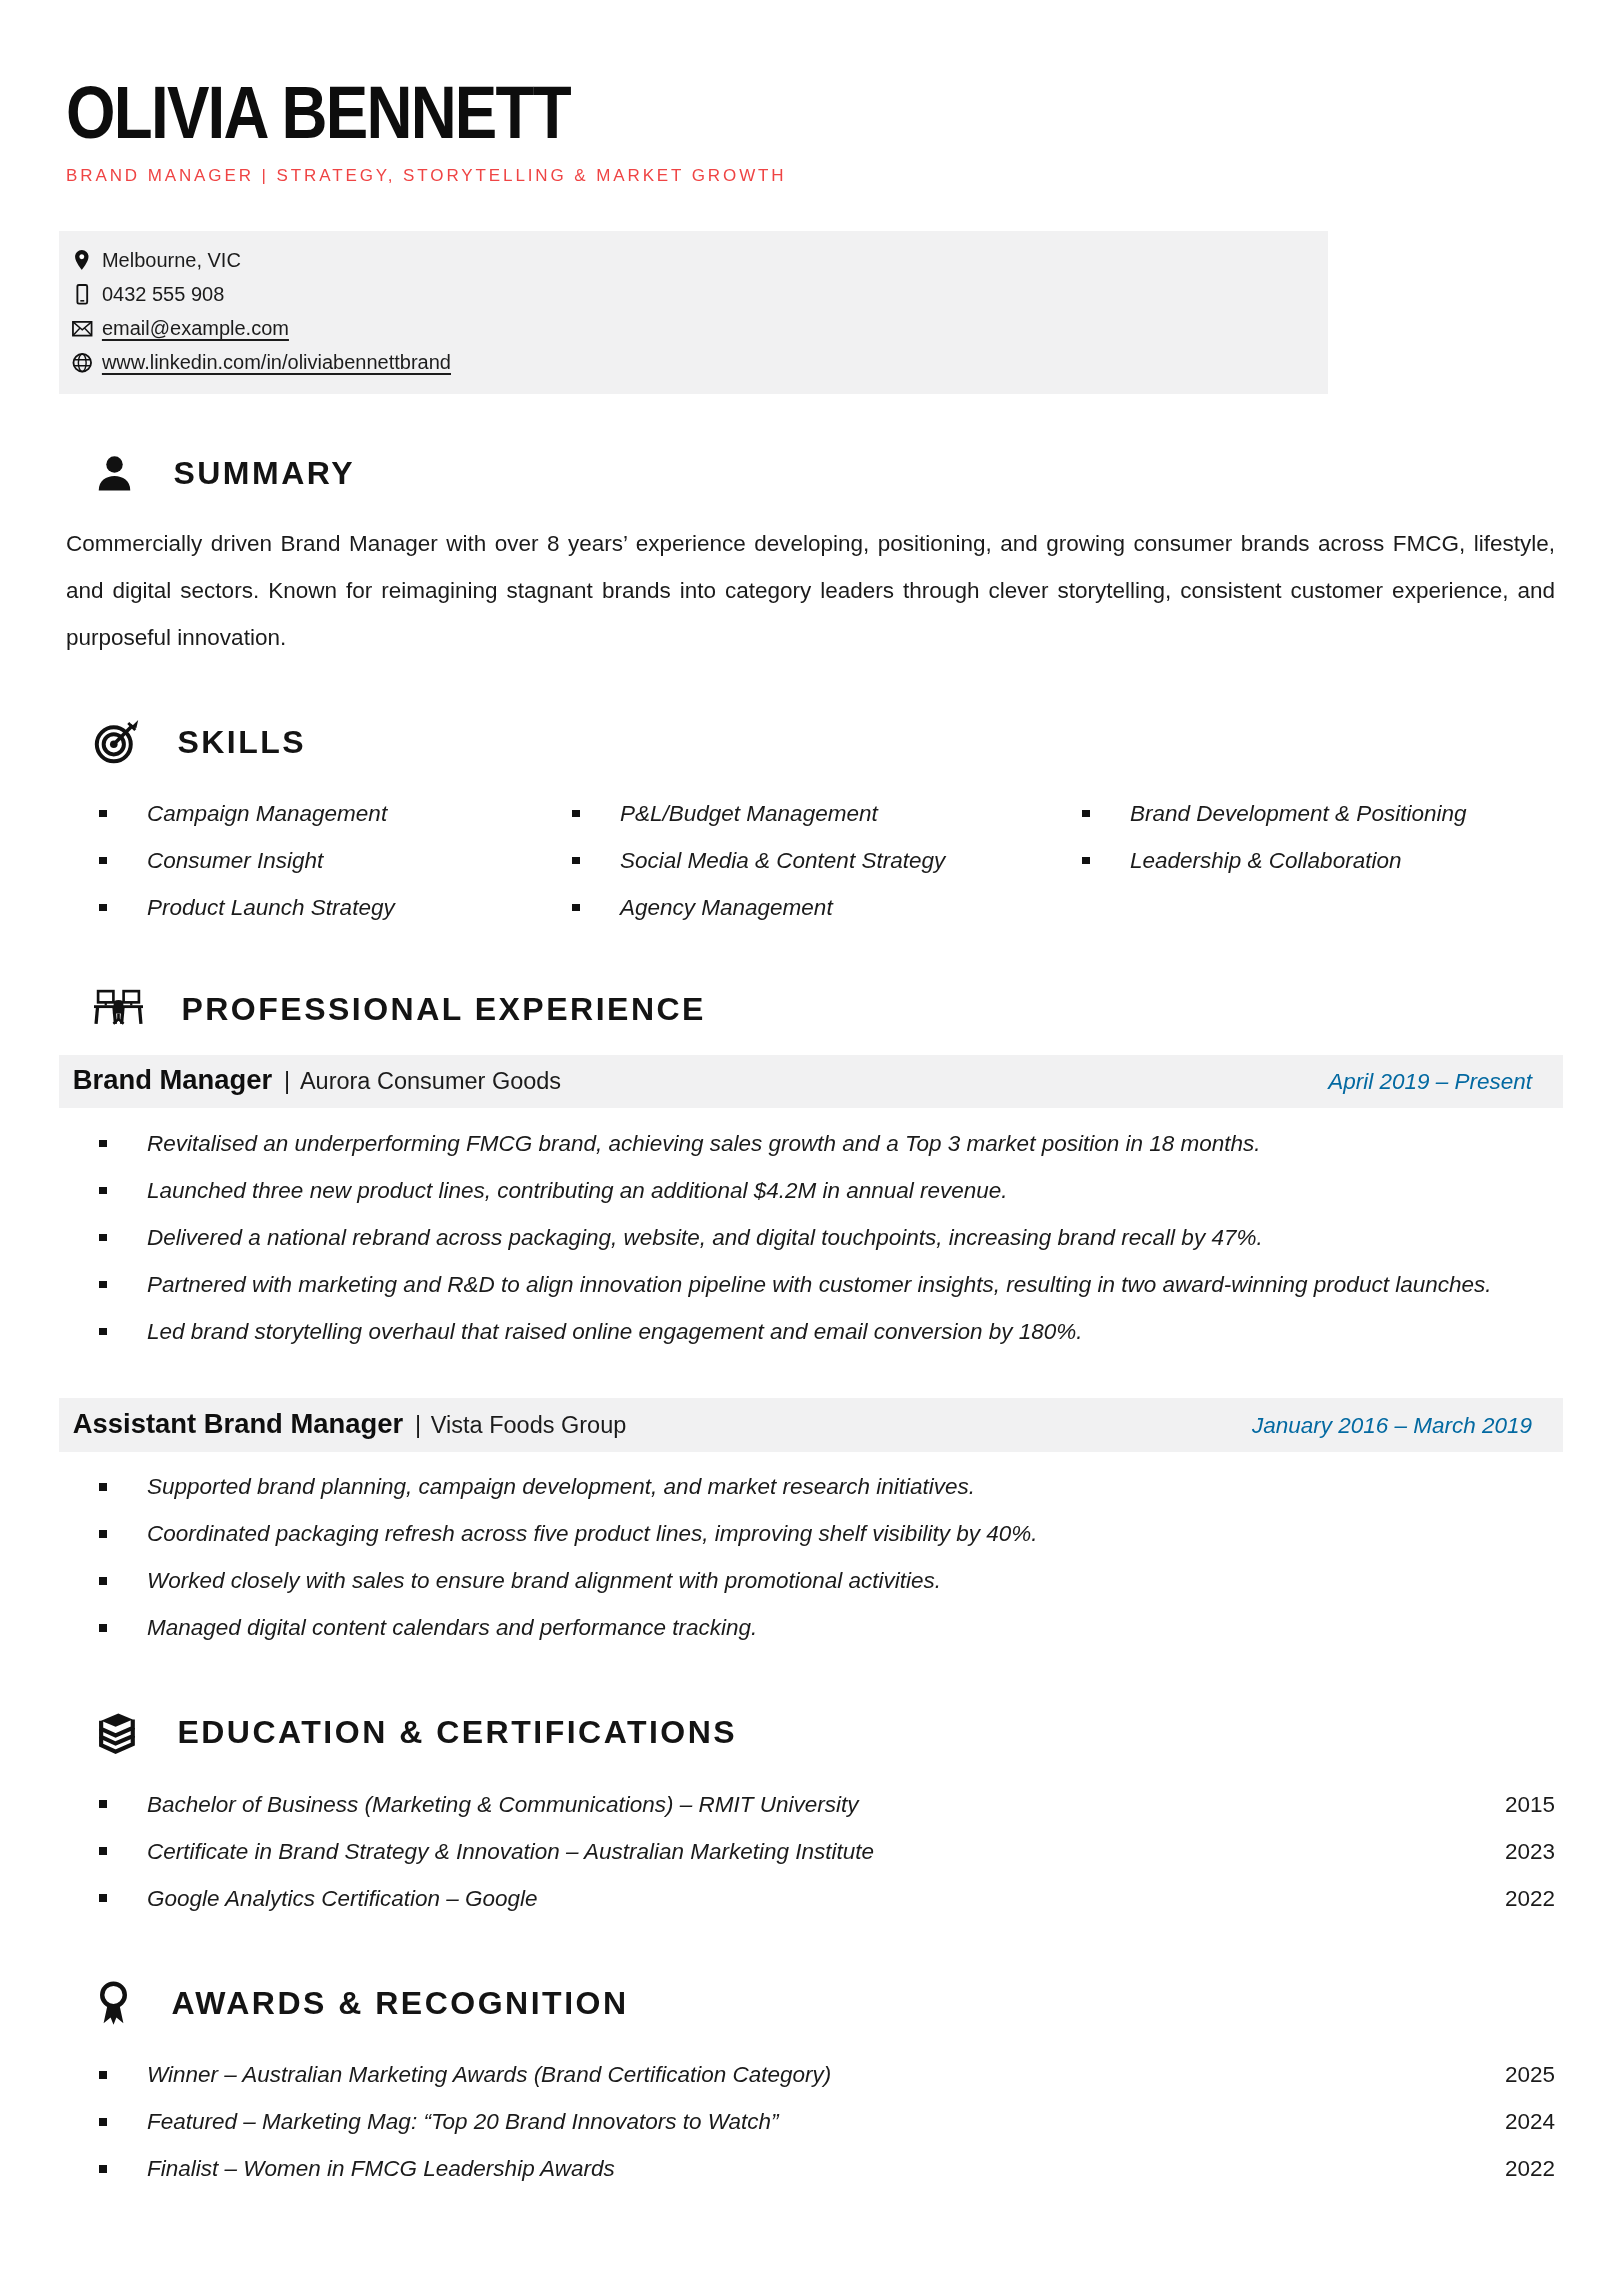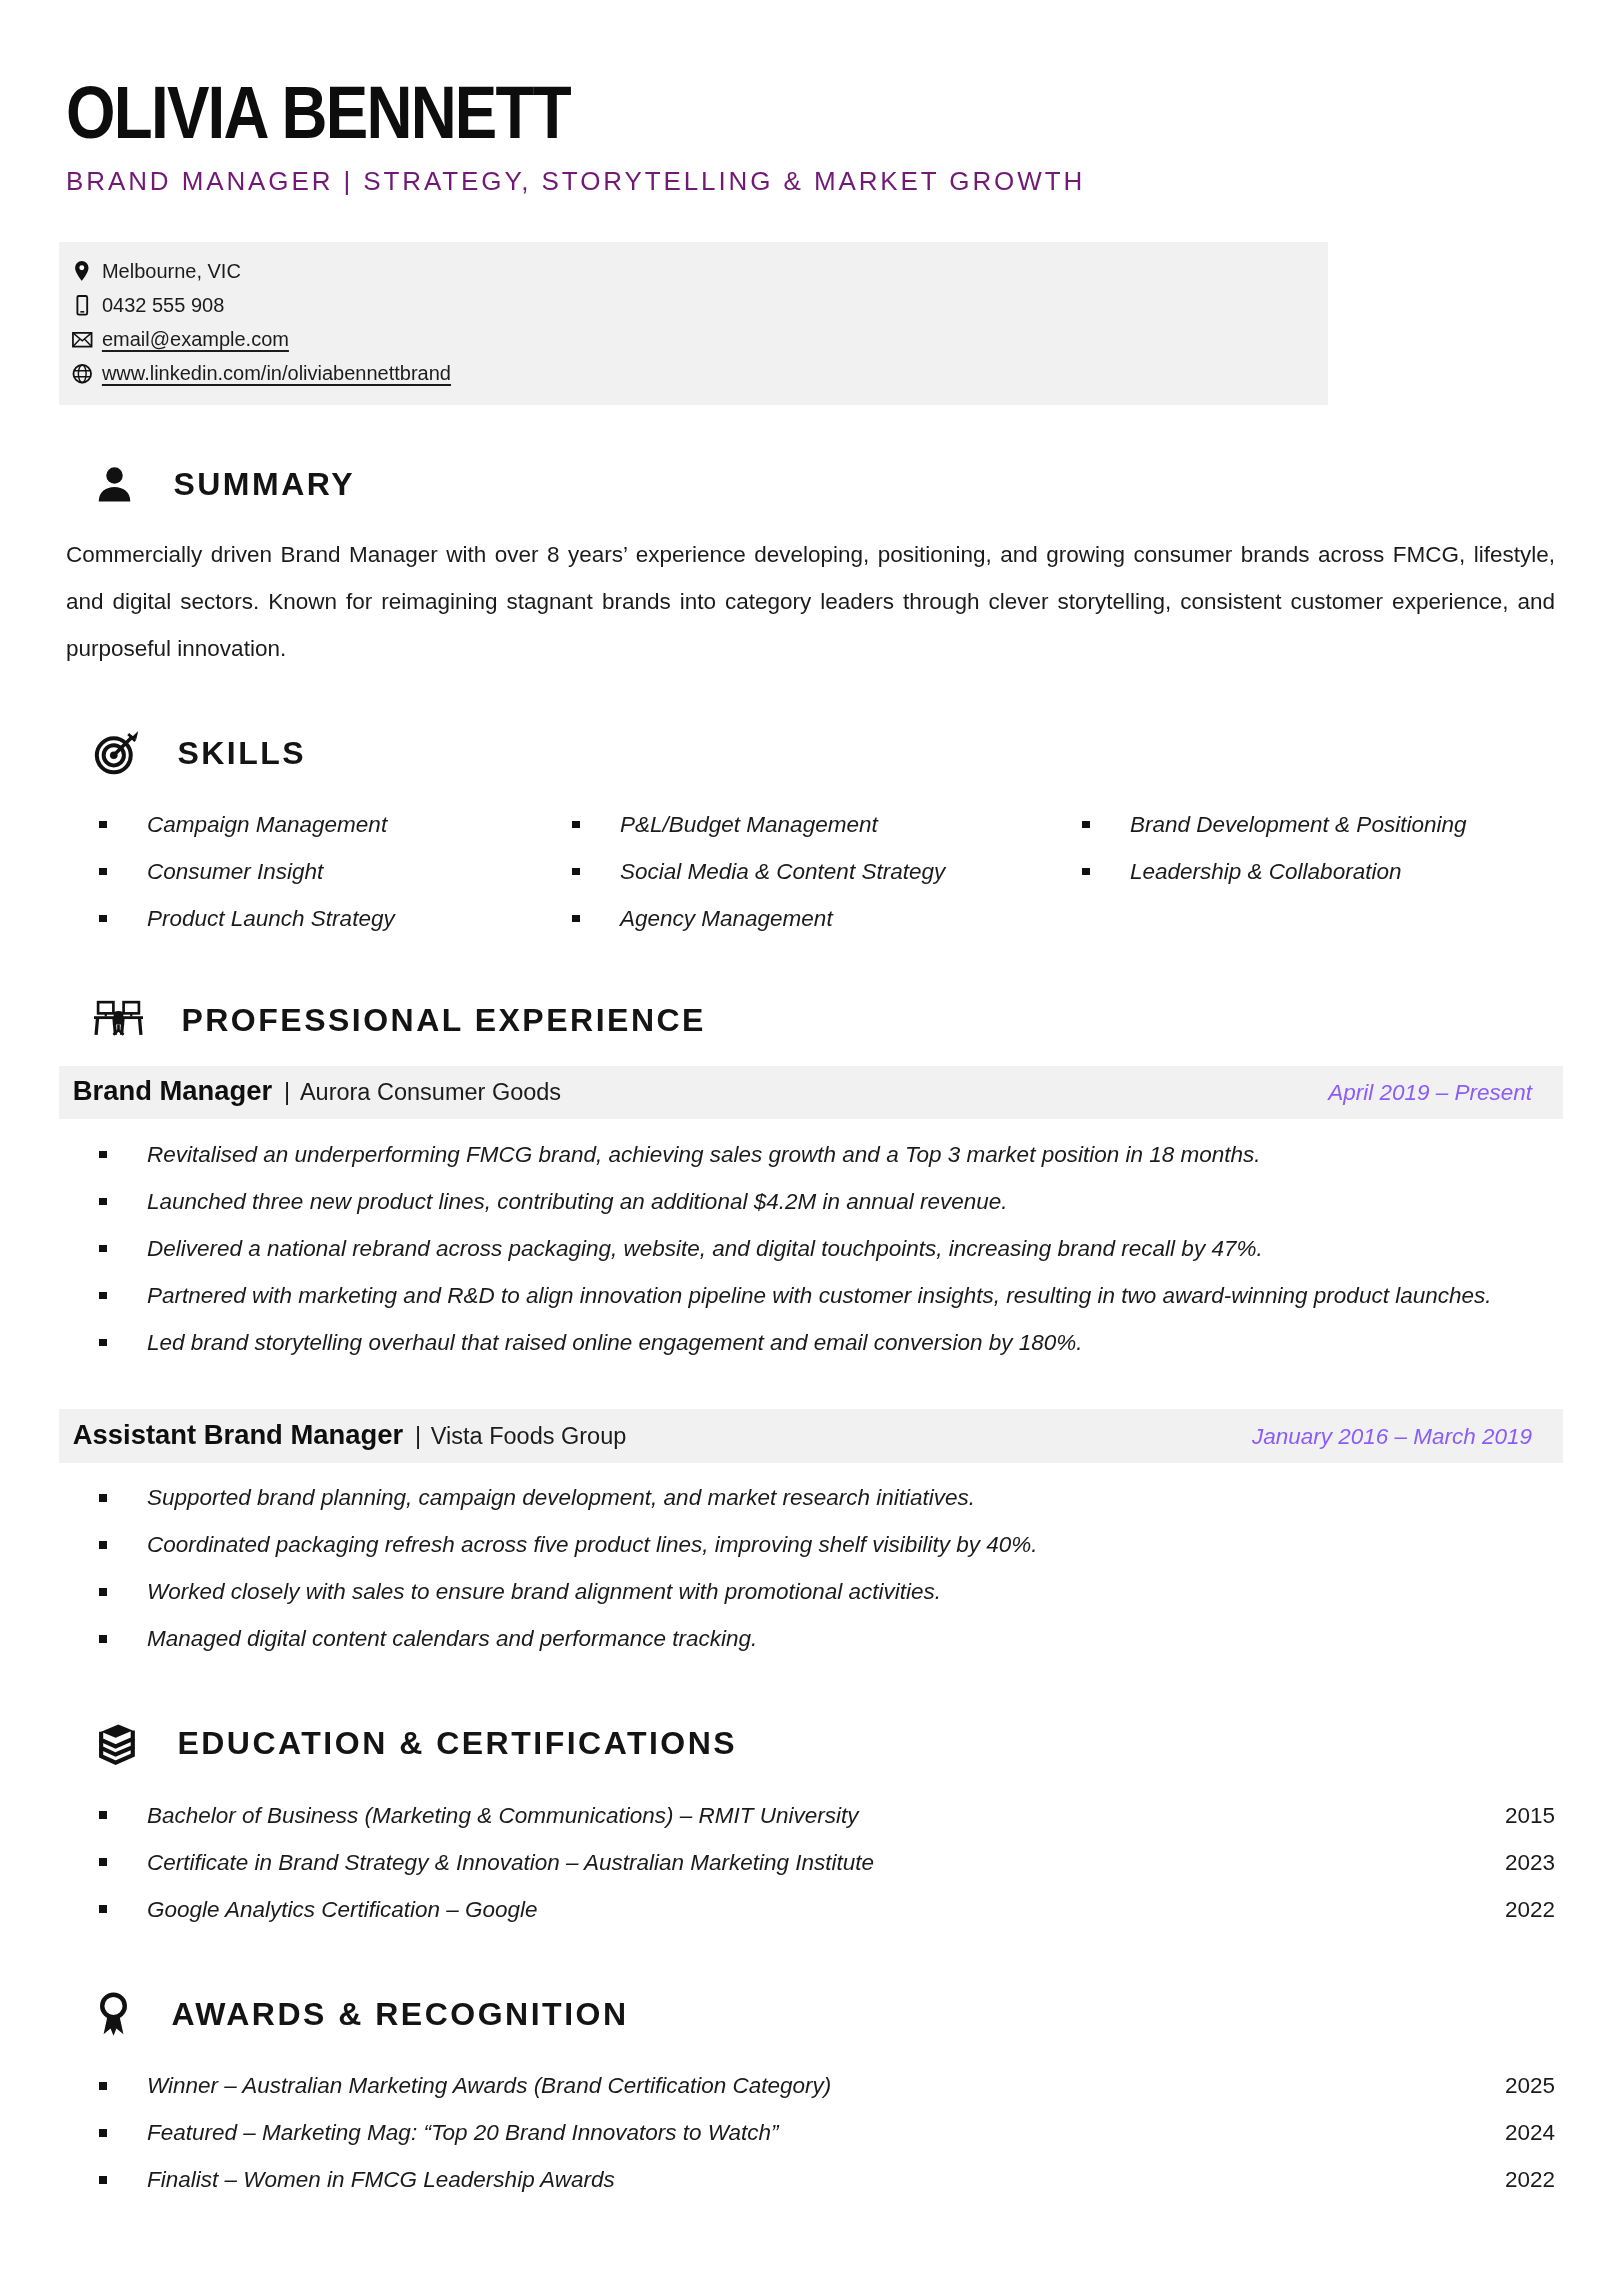--- a/index.html
+++ b/index.html
@@ -7,21 +7,21 @@
     width:1621px;height:2293px;margin:0 auto;background:#ffffff;
     box-sizing:border-box;padding:76px 66px 39px 66px;
     font-family:"Liberation Sans",sans-serif;color:#191919;position:relative;overflow:hidden;
   }
   
   .name{
     margin:0;font-size:74px;font-weight:700;letter-spacing:-2px;color:#0d0d0d;
     transform:scaleX(.86);transform-origin:left center;white-space:nowrap;line-height:1.0;
   }
   .tagline{
-    margin-top:15.7px;font-size:26px;letter-spacing:2.9px;color:#701a75;font-weight:400;
+    margin-top:15.7px;font-size:17px;letter-spacing:2.9px;color:#ef4444;font-weight:400;
   }
   
   .contact-card{
     margin:45px 0 0 -6.9px;width:1269px;background:#f1f1f2;box-sizing:border-box;
     padding:12.7px 15.7px 14.7px 11.8px;
   }
   .contact-row{display:flex;align-items:center;font-size:20px;line-height:34px;color:#1c1c1c;}
   .contact-row .cicon{flex:0 0 31px;display:flex;align-items:center;}
   .contact-link{color:#1c1c1c;text-decoration:underline;text-underline-offset:3.9px;cursor:pointer;}
   
@@ -42,21 +42,21 @@
   
   .job{margin-top:0;}
   .job + .job{margin-top:43px;}
   .job-bar{
     background:#f1f1f2;margin:0 0 11.8px -6.9px;width:1504px;box-sizing:border-box;
     display:flex;align-items:baseline;padding:9.8px 31px 11.8px 13.7px;
   }
   .job-title{font-size:27.4px;font-weight:700;color:#0f0f0f;white-space:nowrap;}
   .job-sep{font-size:23.5px;margin:0 9.8px 0 11.8px;color:#1b1b1b;}
   .job-company{font-size:23.5px;color:#1b1b1b;white-space:nowrap;}
-  .job-dates{margin-left:auto;font-style:italic;font-size:22.5px;color:#8b5cf6;white-space:nowrap;}
+  .job-dates{margin-left:auto;font-style:italic;font-size:22.5px;color:#0369a1;white-space:nowrap;}
   
   .yr-row .txt{flex:1;}
   .year{margin-left:auto;padding-left:19.6px;font-size:22.5px;line-height:47px;color:#1b1b1b;}
   svg{display:block;}
 </style>
 </head>
 <body>
 
 <div class="page">
 

